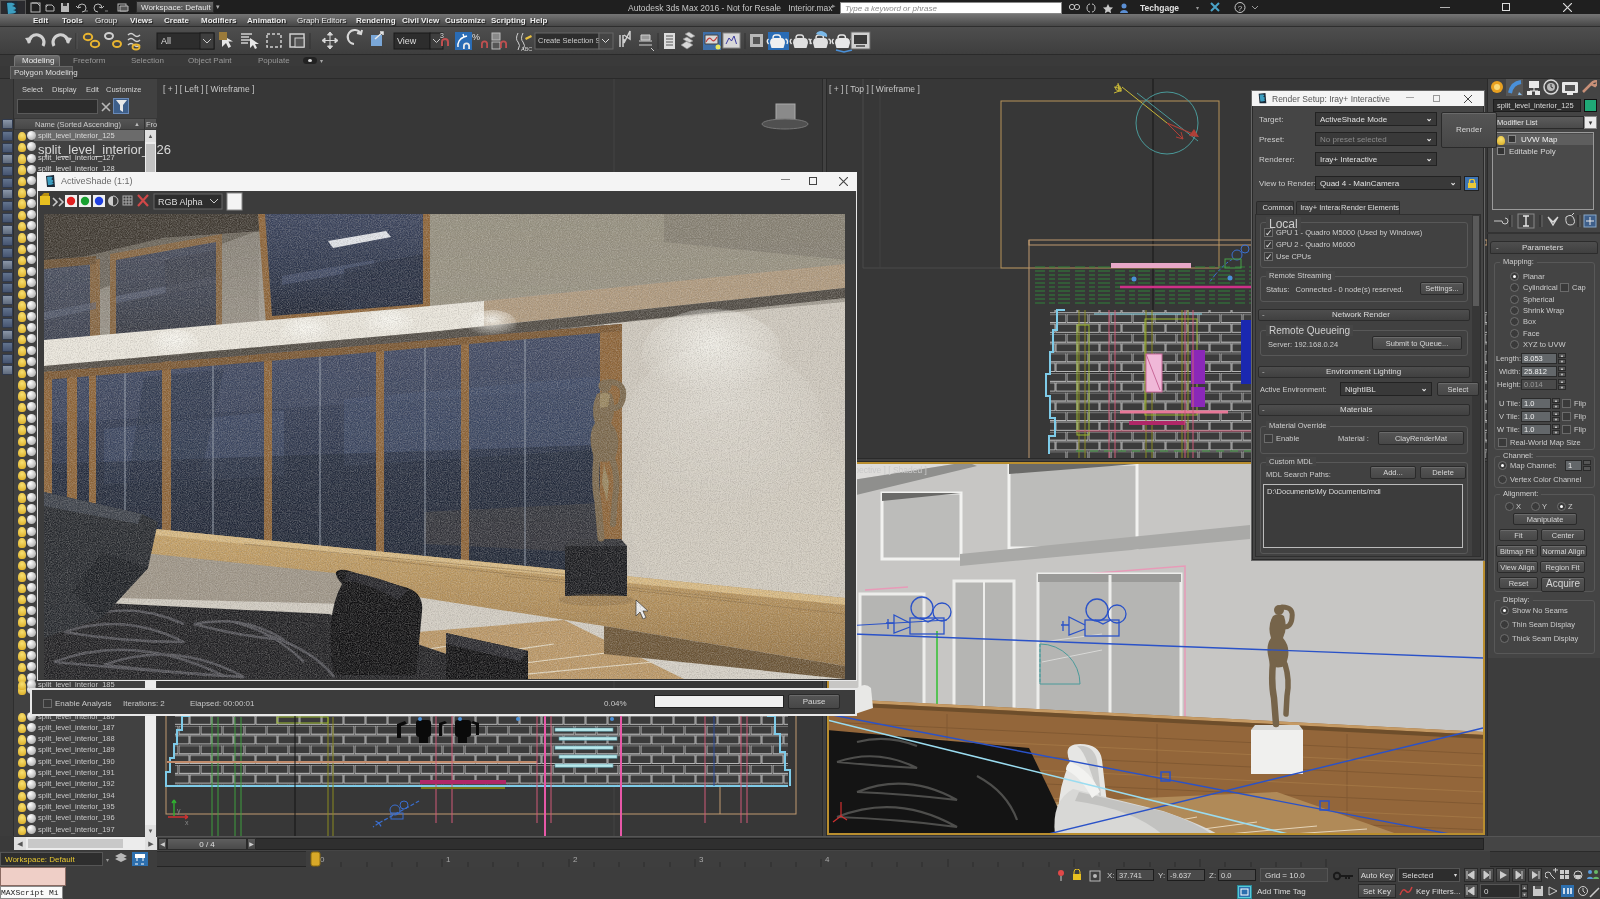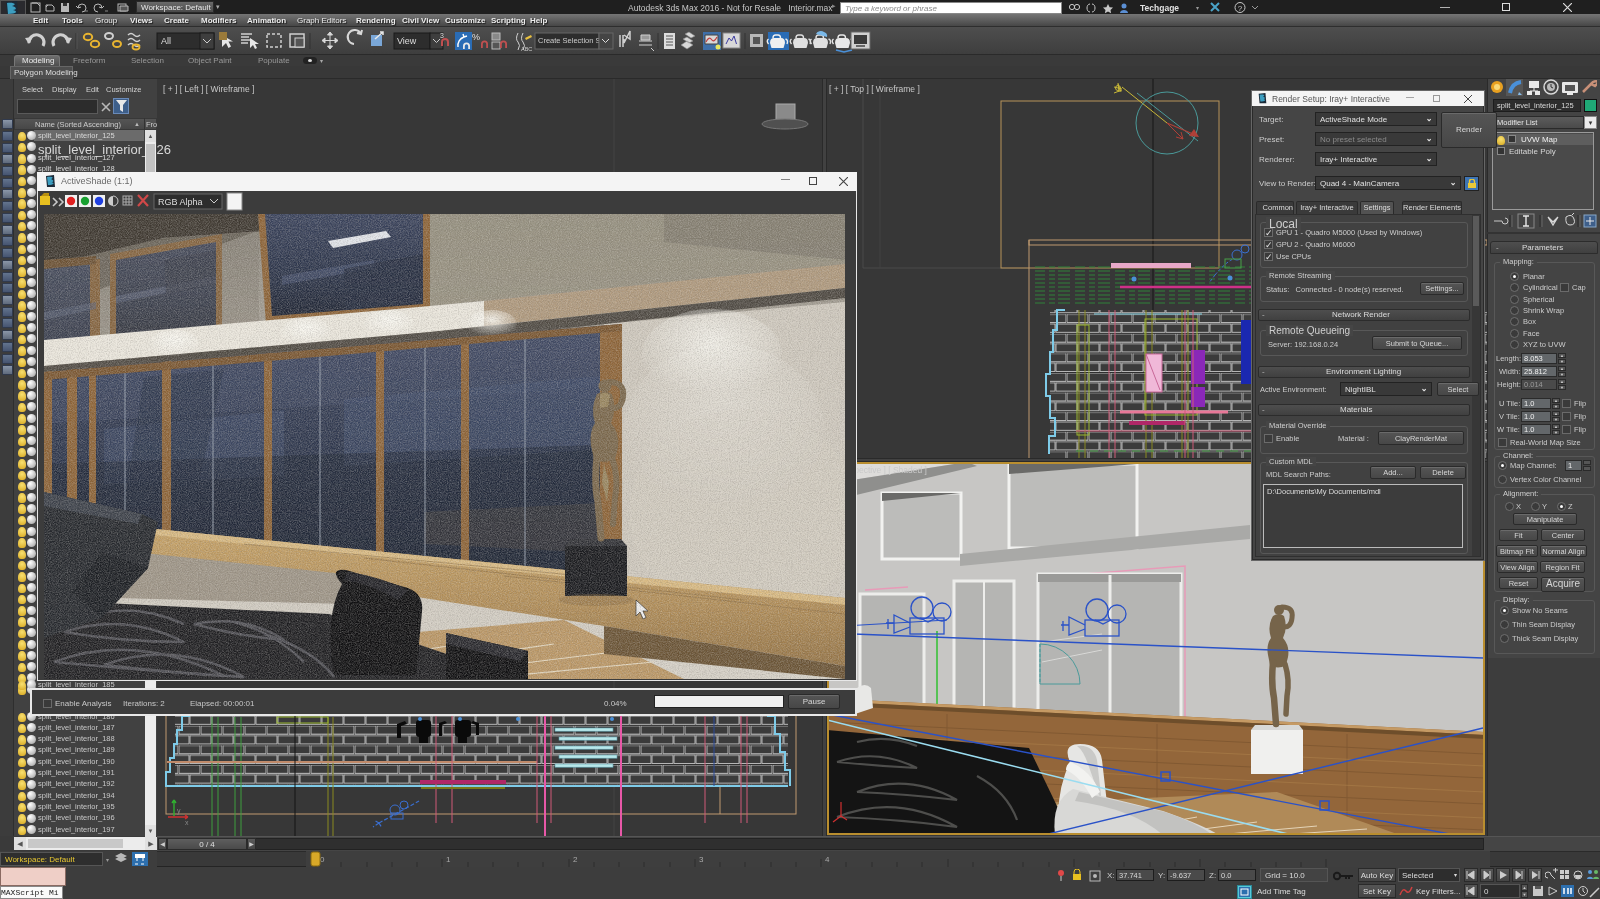--- a/index.html
+++ b/index.html
@@ -1065,21 +1065,21 @@
 <div class="a" style="left:1315px;top:176px;width:146px;height:14px;background:#393939;border:1px solid #222;color:#e0e0e0;font-size:8px;line-height:13px;padding-left:4px">Quad 4 - MainCamera</div>
     <div class="a" style="left:1448px;top:178px;width:10px;height:10px;color:#e8e8e8;font-size:8px;font-weight:bold;text-align:center;line-height:10px">⌄</div>
 <div class="a" style="left:1464px;top:176px;width:15px;height:15px;background:#3e75b5;border:1px solid #222"></div>
 <svg class="a" style="left:1468px;top:179px" width="8" height="9" viewBox="0 0 8 9">
       <rect x="0" y="4" width="8" height="5" fill="#e8c838"></rect>
       <path d="M1.5 4 v-1.5 a2.5 2.5 0 0 1 5 0 v1.5" stroke="#e8c838" fill="none" stroke-width="1.4"></path>
     </svg>
 <div class="a" style="left:1256px;top:201px;width:38px;height:13px;background:#3a3a3a;border:1px solid #2a2a2a;border-bottom:none;border-radius:2px 2px 0 0;color:#dcdcdc;font-size:7.5px;text-align:right;line-height:12px">Common</div>
 <div class="a" style="left:1296px;top:201px;width:62px;height:13px;background:#3a3a3a;border:1px solid #2a2a2a;border-bottom:none;border-radius:2px 2px 0 0;color:#dcdcdc;font-size:7.5px;text-align:center;line-height:12px">Iray+ Interactive</div>
 <div class="a" style="left:1360px;top:201px;width:34px;height:13px;background:#525252;border:1px solid #2a2a2a;border-bottom:none;border-radius:2px 2px 0 0;color:#dcdcdc;font-size:7.5px;text-align:center;line-height:12px">Settings</div>
-<div class="a" style="left:1402px;top:201px;width:60px;height:13px;background:#3a3a3a;border:1px solid #2a2a2a;border-bottom:none;border-radius:2px 2px 0 0;color:#dcdcdc;font-size:7.5px;text-align:right;line-height:12px">Render Elements</div>
+<div class="a" style="left:1340px;top:201px;width:60px;height:13px;background:#3a3a3a;border:1px solid #2a2a2a;border-bottom:none;border-radius:2px 2px 0 0;color:#dcdcdc;font-size:7.5px;text-align:right;line-height:12px">Render Elements</div>
 <div class="a" style="left:1255px;top:214px;width:226px;height:343px;background:#414141;border:1px solid #2f2f2f"></div>
 <div class="a" style="left:1472px;top:215px;width:8px;height:341px;background:#373737"></div>
 <div class="a" style="left:1473px;top:216px;width:6px;height:90px;background:#5a5a5a"></div>
 <div class="grp" style="left:1260px;top:222px;width:208px;height:46px"></div>
     <div class="grplab t" style="left:1266px;top:217px;font-size:12px">Local</div>
 <div class="chk" style="left:1264px;top:228px">✓</div>
 <div class="t" style="left:1276px;top:228px;color:#ccc;font-size:7.5px">GPU 1 - Quadro M5000 (Used by Windows)</div>
 <div class="chk" style="left:1264px;top:240px">✓</div>
 <div class="t" style="left:1276px;top:240px;color:#ccc;font-size:7.5px">GPU 2 - Quadro M6000</div>
 <div class="chk" style="left:1264px;top:252px">✓</div>

